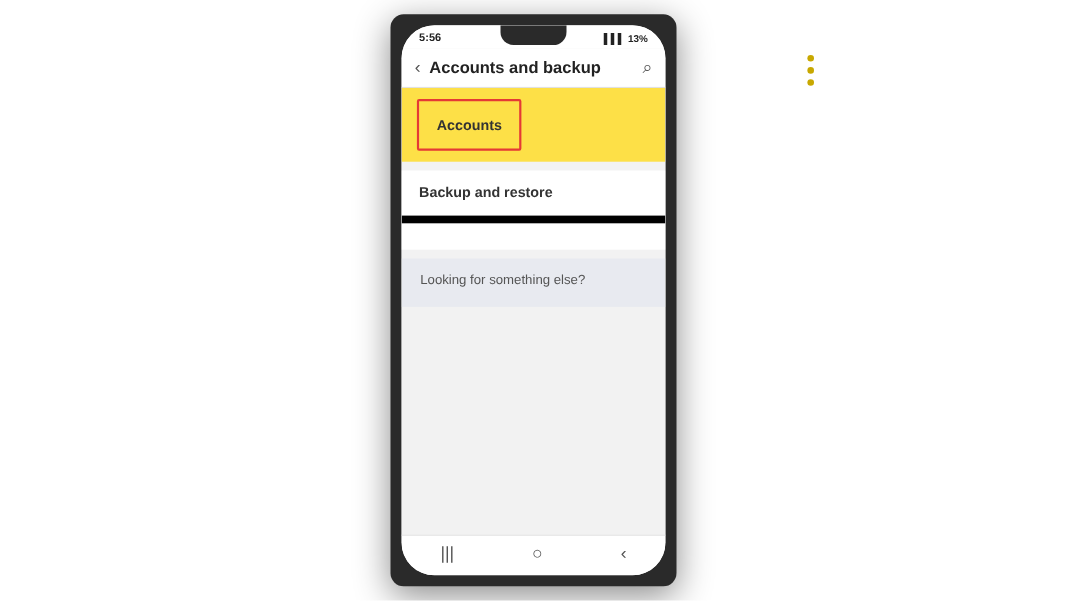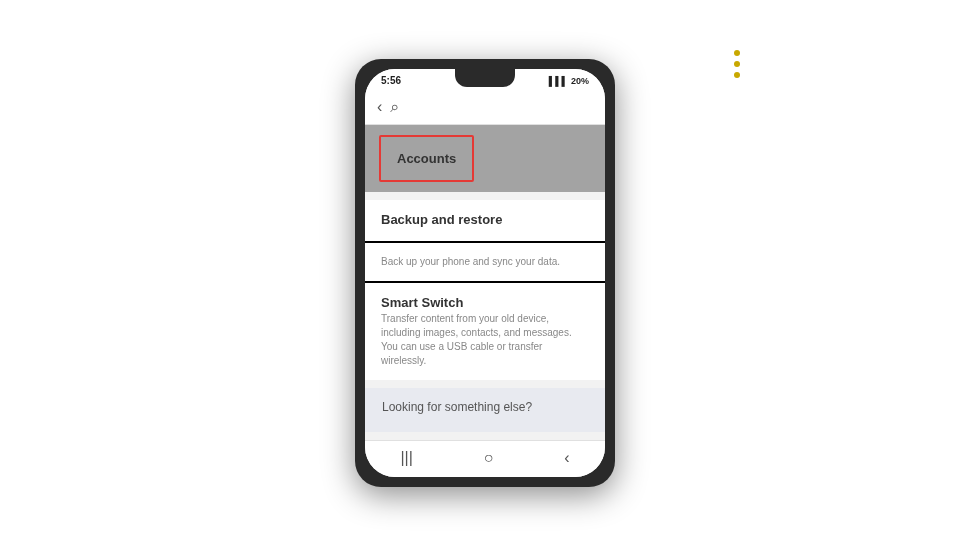--- a/index.html
+++ b/index.html
@@ -8,23 +8,23 @@
       display: flex;
       justify-content: center;
       align-items: center;
       width: 970px;
       height: 546px;
       font-family: 'Segoe UI', Arial, sans-serif;
     }
 
     .phone-outer {
       width: 260px;
-      height: 428px;
+      height: 520px;
       background: #2a2a2a;
-      border-radius: 26px;
+      border-radius: 12px;
       padding: 10px;
       box-shadow: 0 8px 32px rgba(0,0,0,0.45);
       position: relative;
     }
 
     .phone-inner {
       width: 100%;
       height: 100%;
       background: #f2f2f2;
       border-radius: 30px;
@@ -99,21 +99,21 @@
 
     
     .content {
       flex: 1;
       overflow-y: auto;
       background: #f2f2f2;
     }
 
     
     .accounts-section {
-      background: #a3a3a3;
+      background: #fde047;
       margin-bottom: 8px;
     }
 
     .accounts-item {
       padding: 14px 16px;
       font-size: 13px;
       font-weight: 600;
       color: #333;
       border: 2px solid #e53935;
       display: inline-block;
@@ -122,21 +122,21 @@
     }
 
     
     .section {
       background: #fff;
       margin-bottom: 8px;
     }
 
     .section-item {
       padding: 12px 16px;
-      border-bottom: 2px solid #000000;
+      border-bottom: 7px solid #000000;
     }
 
     .section-item:last-child {
       border-bottom: none;
     }
 
     .section-item .item-title {
       font-size: 13px;
       font-weight: 600;
       color: #333;
@@ -189,45 +189,41 @@
 <body>
 
 <div class="phone-outer">
   <div class="phone-inner">
 
     <div class="status-bar">
       <div class="notch"></div>
       <span class="time">5:56</span>
       <div class="icons">
         <span>▌▌▌</span>
-        <span>20%</span>
+        <span>13%</span>
       </div>
     </div>
 
     <div class="nav-bar">
       <span class="back-icon">‹</span>
+      <span class="title">Accounts and backup</span>
       <span class="search-icon">⌕</span>
     </div>
 
     <div class="content">
 
       <div class="accounts-section">
         <span class="accounts-item">Accounts</span>
       </div>
 
       <div class="section">
         <div class="section-item">
           <div class="item-title">Backup and restore</div>
         </div>
         <div class="section-item">
-          <div class="item-subtitle">Back up your phone and sync your data.</div>
-        </div>
-        <div class="section-item">
-          <div class="item-title">Smart Switch</div>
-          <div class="item-subtitle">Transfer content from your old device, including images, contacts, and messages. You can use a USB cable or transfer wirelessly.</div>
         </div>
       </div>
 
       <div class="suggestion-section">
         <div class="suggestion-title">Looking for something else?</div>
       </div>
 
     </div>
 
     <div class="bottom-nav">

